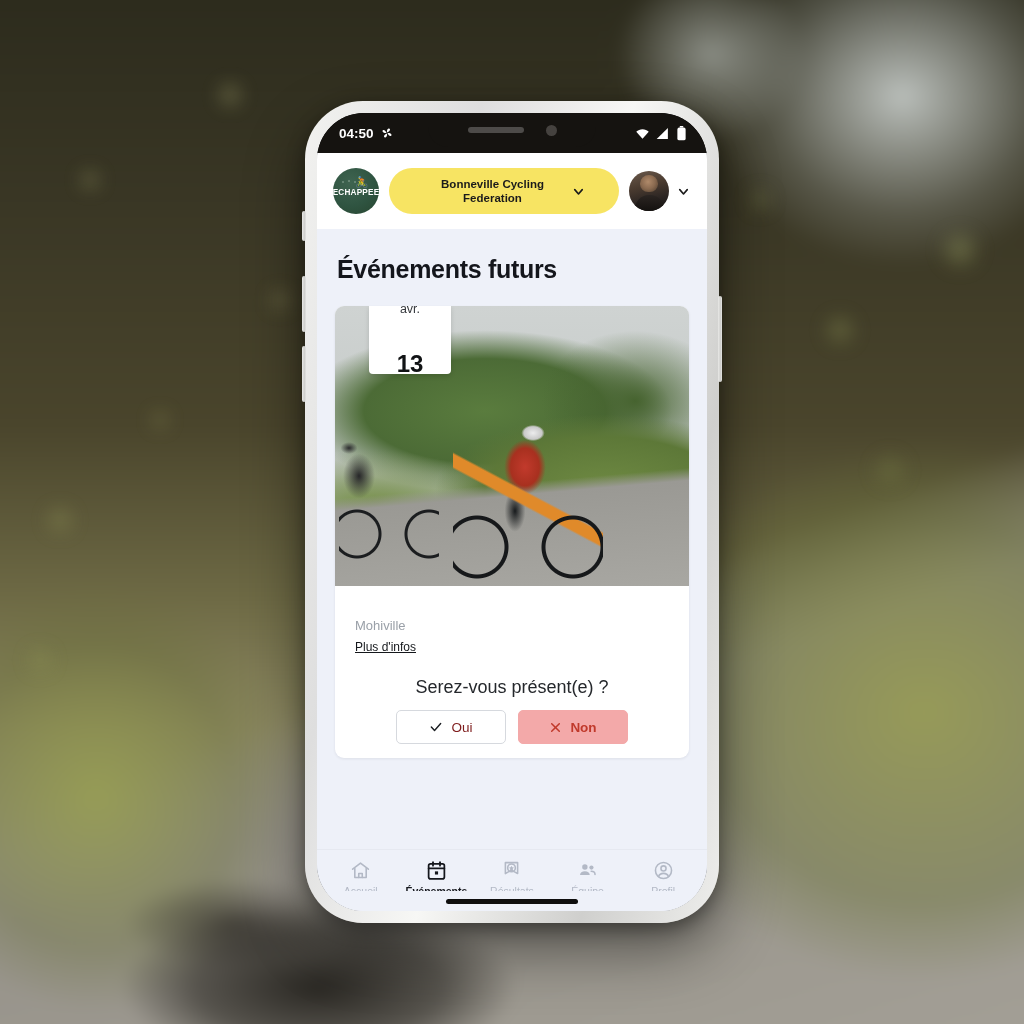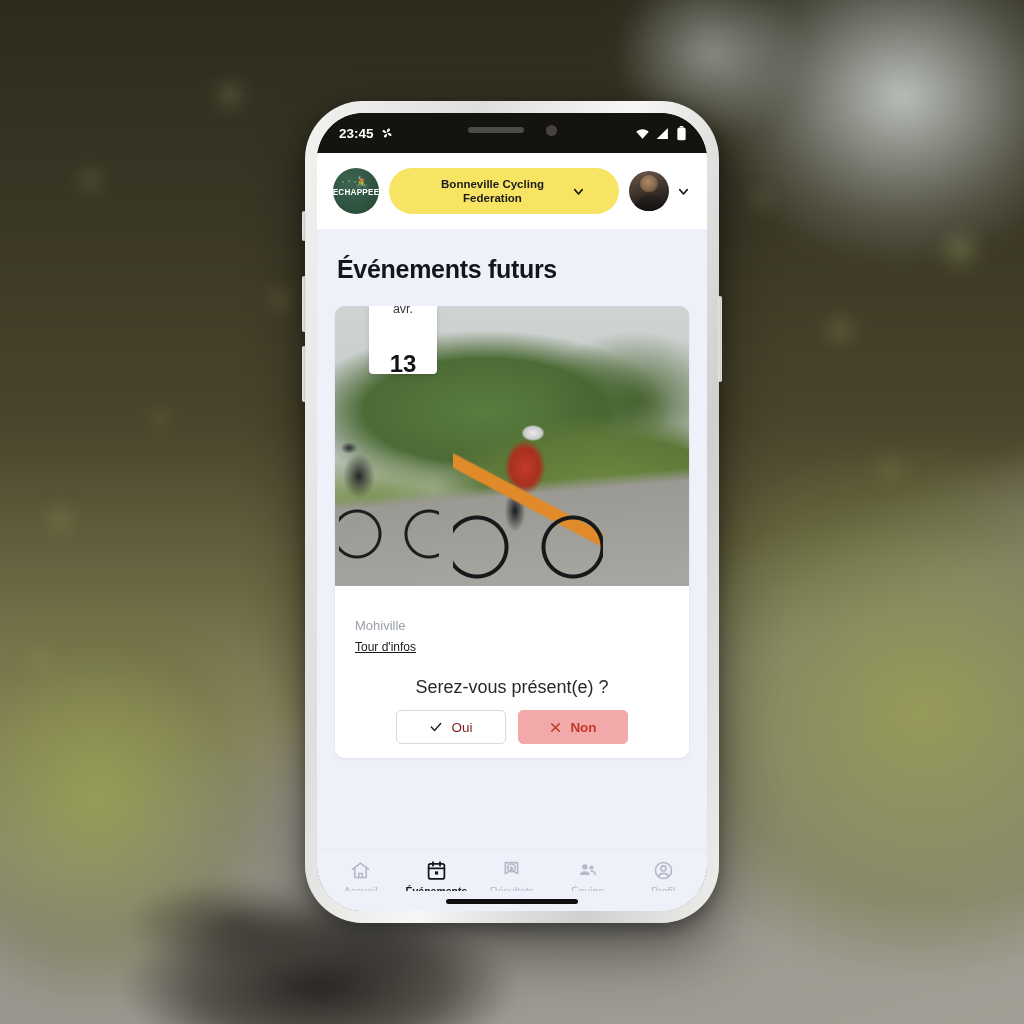--- a/index.html
+++ b/index.html
@@ -220,21 +220,21 @@
     left: 4px; bottom: 22px; width: 100px; height: 130px;
     border-radius: 0;
     background:
       radial-gradient(circle 27px at 18px 100px, rgba(0,0,0,0) 21px, #1b1d1f 22px, #1b1d1f 24px, rgba(0,0,0,0) 25px),
       radial-gradient(circle 27px at 90px 100px, rgba(0,0,0,0) 21px, #1b1d1f 22px, #1b1d1f 24px, rgba(0,0,0,0) 25px),
       radial-gradient(ellipse 20px 28px at 20px 42px, #262628 0%, rgba(38,38,40,0) 80%),
       radial-gradient(ellipse 10px 7px at 10px 14px, #2a2a2c 0%, rgba(42,42,44,0) 85%);
   }
   .date-badge {
     position: absolute; left: 34px; top: 0;
-    width: 68px; height: 68px;
+    width: 82px; height: 68px;
     background: #fff;
     border-radius: 0 0 4px 4px;
     display: flex; flex-direction: column; align-items: center; justify-content: center;
     box-shadow: 0 2px 5px rgba(0,0,0,.13);
     gap: 33px;
   }
   .date-month { font-size: 12.5px; color: #35383d; line-height: 1.1; }
   .date-day { font-size: 24px; font-weight: 800; color: #111315; line-height: 1.15; }
 
   .card-body { padding: 22px 20px 14px; }
@@ -294,21 +294,21 @@
 <div id="phone">
   <div class="side-btn btn-silence"></div>
   <div class="side-btn btn-volup"></div>
   <div class="side-btn btn-voldown"></div>
   <div class="side-btn btn-power"></div>
 
   <div id="phone-screen">
 
     <div id="status-bar">
       <div class="sb-left">
-        <span>23:45</span>
+        <span>04:50</span>
         <svg width="14" height="14" viewBox="0 0 24 24">
           <g fill="#fff">
             <path d="M12 11.2c-.5-3 .3-5.4 2-6.5 1.4-.9 2.8-.3 3.1 1 .4 1.8-1.3 4-5.1 5.5z"></path>
             <path d="M12.8 12c3-.5 5.4.3 6.5 2 .9 1.4.3 2.8-1 3.1-1.8.4-4-1.3-5.5-5.1z"></path>
             <path d="M12 12.8c.5 3-.3 5.4-2 6.5-1.4.9-2.8.3-3.1-1-.4-1.8 1.3-4 5.1-5.5z"></path>
             <path d="M11.2 12c-3 .5-5.4-.3-6.5-2-.9-1.4-.3-2.8 1-3.1 1.8-.4 4 1.3 5.5 5.1z"></path>
           </g>
         </svg>
       </div>
 
@@ -363,21 +363,21 @@
             <div class="rider rider-second"></div>
             <div class="rider rider-main"></div>
             <div class="date-badge">
               <span class="date-month">avr.</span>
               <span class="date-day">13</span>
             </div>
           </div>
 
           <div class="card-body">
             <div class="event-place">Mohiville</div>
-            <a class="event-link">Tour d'infos</a>
+            <a class="event-link">Plus d'infos</a>
 
             <div class="rsvp-question">Serez-vous présent(e) ?</div>
             <div class="rsvp-row">
               <div class="rsvp-btn rsvp-yes">
                 <svg width="14" height="14" viewBox="0 0 24 24" fill="none" stroke="#1b1e22" stroke-width="2.4" stroke-linecap="round" stroke-linejoin="round">
                   <polyline points="4 12 9.5 18 20 6"></polyline>
                 </svg>
                 <span>Oui</span>
               </div>
               <div class="rsvp-btn rsvp-no">

